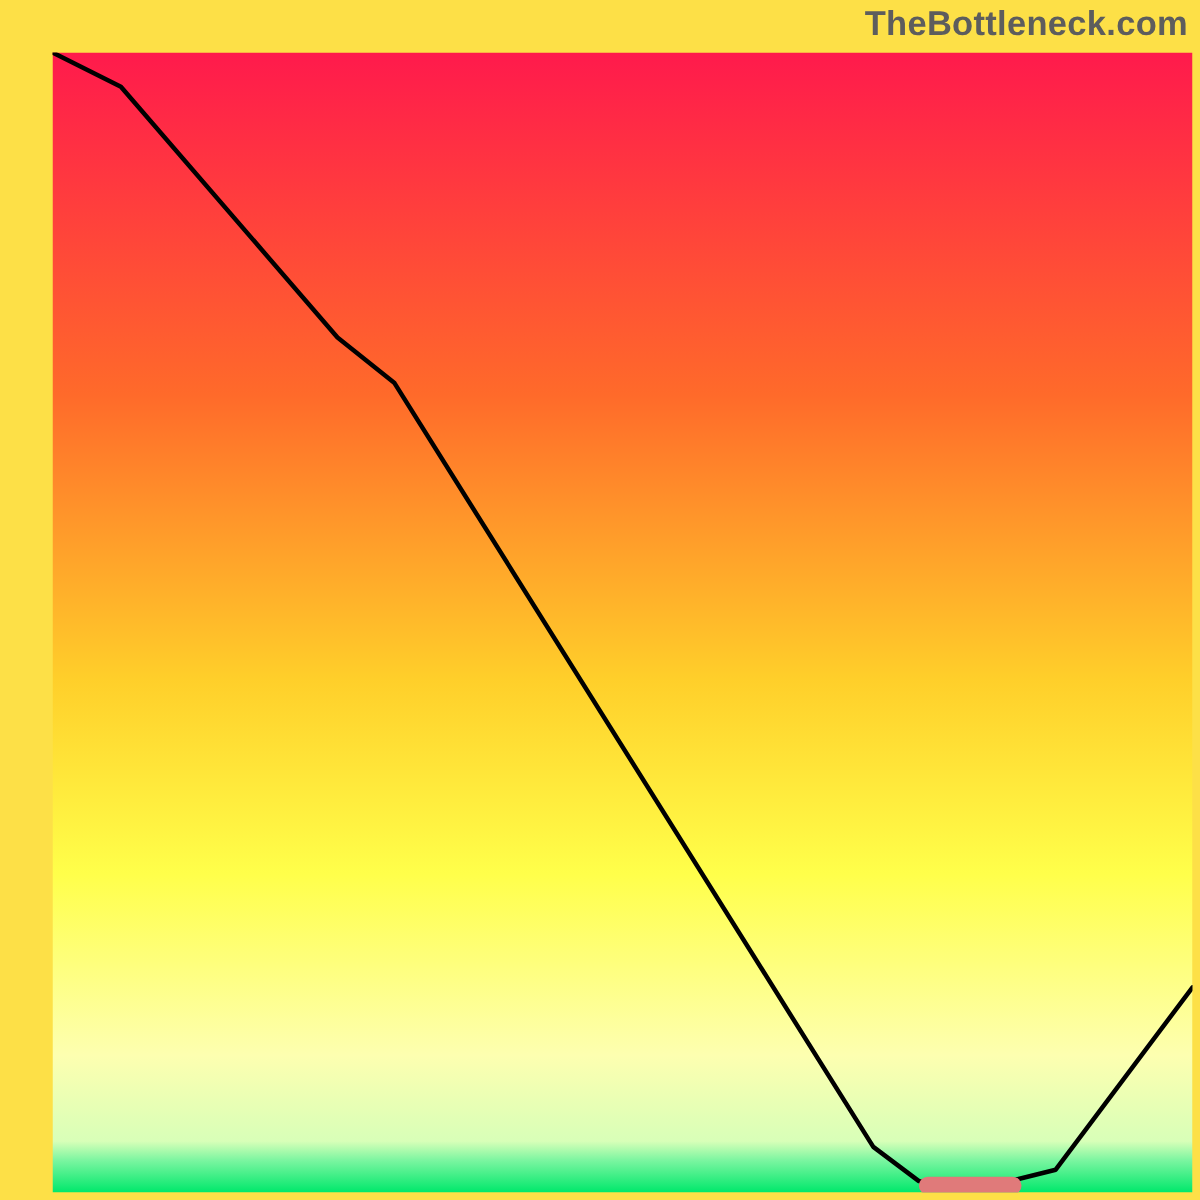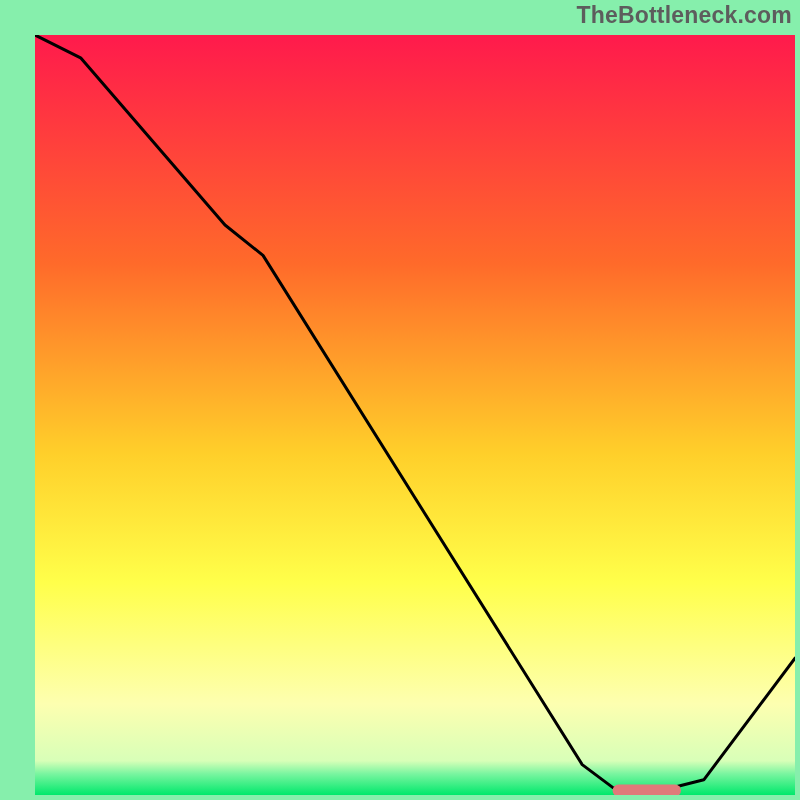--- a/index.html
+++ b/index.html
@@ -7,21 +7,21 @@
     padding: 0;
     width: 800px;
     height: 800px;
     background: #000;
     font-family: Arial, Helvetica, sans-serif;
   }
   .frame {
     position: relative;
     width: 800px;
     height: 800px;
-    background: #86efac;
+    background: #fde047;
   }
   .watermark {
     position: absolute;
     top: 2px;
     right: 8px;
     color: #5d5d5d;
     font-size: 23px;
     font-weight: bold;
     letter-spacing: 0.2px;
   }

